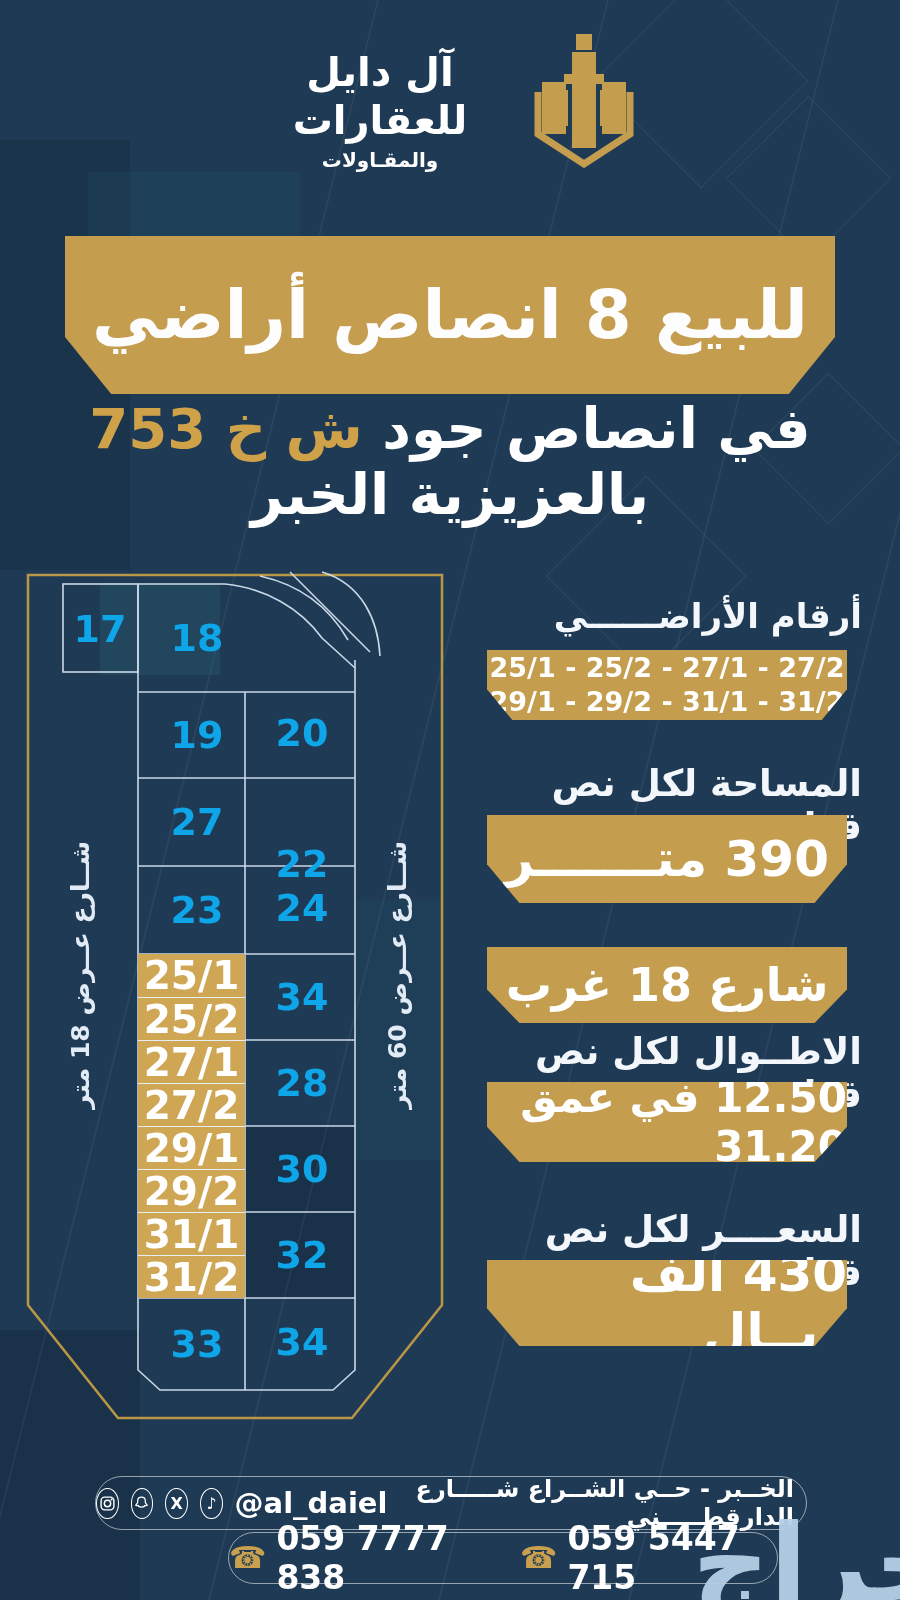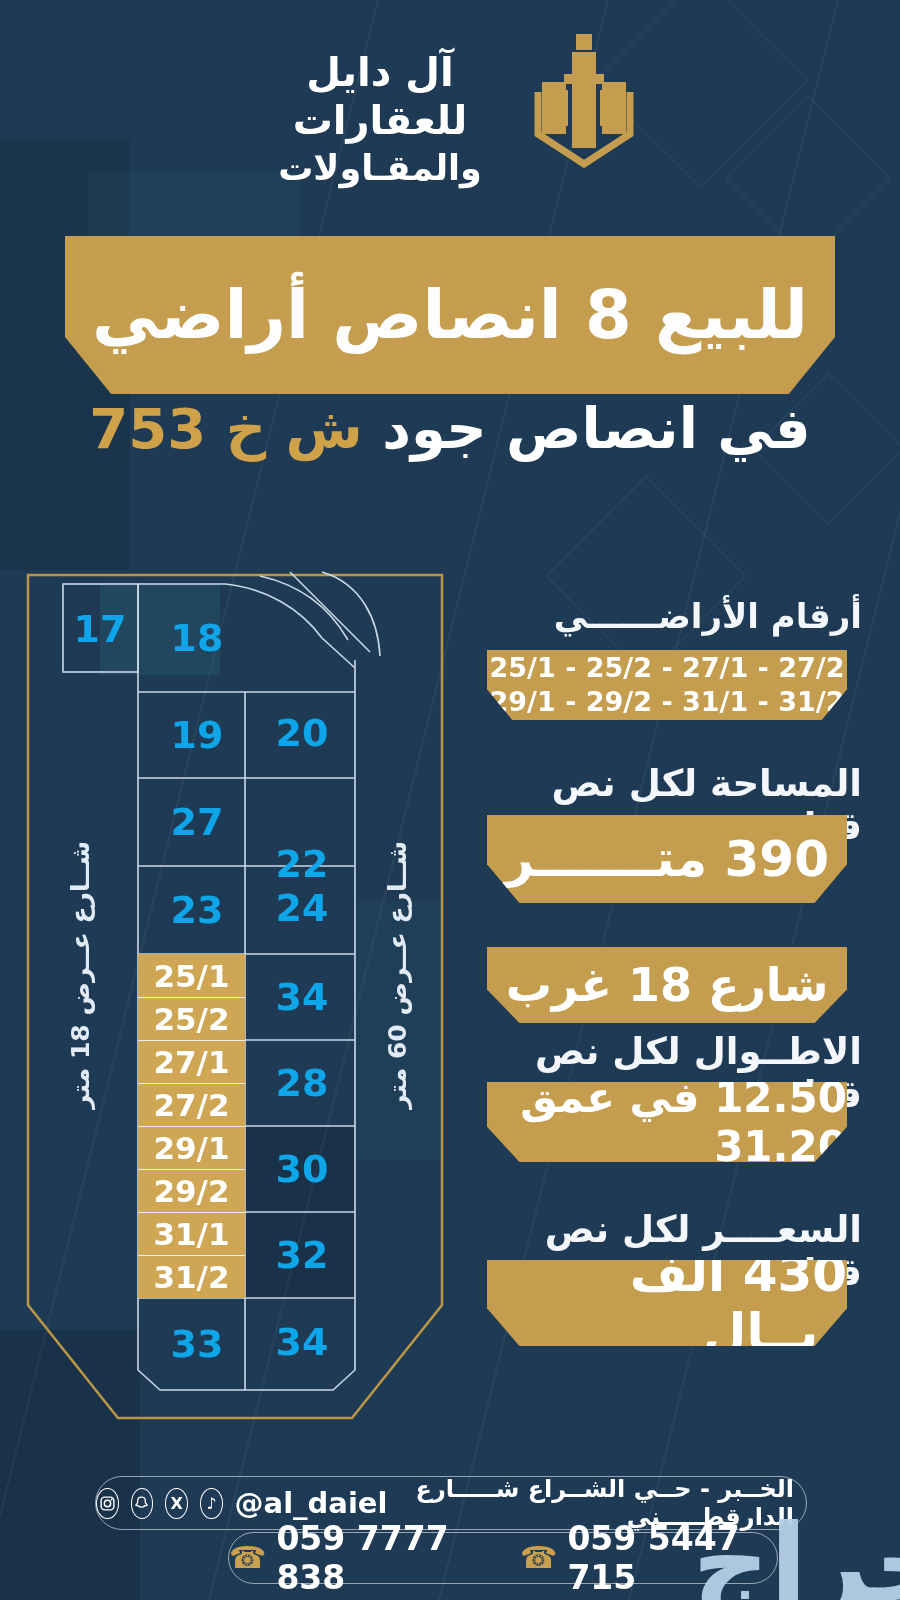--- a/index.html
+++ b/index.html
@@ -5,33 +5,33 @@
   html,body{margin:0;padding:0;background:#0e1d2b;}
   #canvas{position:relative;width:900px;height:1600px;overflow:hidden;
     background:#1e3a54;font-family:"DejaVu Sans",sans-serif;color:#fff;}
   
   .diag{position:absolute;width:2px;height:1900px;background:rgba(255,255,255,0.05);top:-120px;transform:rotate(14deg);}
   .diamond{position:absolute;border:1.5px solid rgba(255,255,255,0.07);transform:rotate(45deg);}
   .patch{position:absolute;}
   
   .brand-text{position:absolute;left:215px;top:48px;width:330px;text-align:center;}
   .brand-l1{font-size:40px;font-weight:bold;line-height:1.2;}
-  .brand-l2{font-size:35px;font-weight:bold;margin-top:4px;letter-spacing:1px;}
+  .brand-l2{font-size:20px;font-weight:bold;margin-top:4px;letter-spacing:1px;}
   
   .banner{position:absolute;left:65px;top:228px;width:770px;height:158px;background:#c49d4e;
     clip-path:polygon(0 0,100% 0,100% 64%,94% 100%,6% 100%,0 64%);
     display:flex;align-items:center;justify-content:center;font-size:67px;font-weight:bold;color:#fdfdfd;margin-top:8px;}
   .subtitle1{position:absolute;left:0;top:396px;width:100%;text-align:center;font-size:56px;font-weight:bold;direction:rtl;}
   .subtitle1 .hl{color:#cfa24a;}
   .subtitle2{position:absolute;left:0;top:462px;width:100%;text-align:center;font-size:56px;font-weight:bold;direction:rtl;}
   
   #mapsvg{position:absolute;left:20px;top:560px;}
   .pl{position:absolute;transform:translate(-50%,-50%);color:#0ea5e9;font-weight:600;font-size:38px;}
   .hcell{position:absolute;left:138px;width:107px;height:43px;background:#cea654;
-    display:flex;align-items:center;justify-content:center;font-size:31px;font-weight:600;color:#fff;
+    display:flex;align-items:center;justify-content:center;font-size:39px;font-weight:600;color:#fff;
     border-top:1px solid #e6edf5;box-sizing:border-box;}
   .vstreet{position:absolute;transform:translate(-50%,-50%) rotate(-90deg);white-space:nowrap;
     color:#e2ebf5;font-size:25px;font-weight:bold;direction:rtl;}
   
   .sec-label{position:absolute;left:472px;width:390px;text-align:right;color:#f3f7fb;font-weight:bold;direction:rtl;}
   .gold-box{position:absolute;left:487px;width:360px;background:#c49d4e;color:#fff;font-weight:bold;
     display:flex;flex-direction:column;align-items:center;justify-content:center;direction:rtl;
     clip-path:polygon(0 0,100% 0,100% 56%,91% 100%,9% 100%,0 56%);}
   
   .pill{position:absolute;border:1.5px solid rgba(255,255,255,0.55);border-radius:28px;
@@ -77,20 +77,21 @@
       <rect x="36" y="44" width="40" height="10"></rect>
     </g>
     <path d="M10 62 L10 104 L56 134 L102 104 L102 62" fill="none" stroke="#c49d4e" stroke-width="7"></path>
   </svg>
 
   <div class="banner">
     <span>للبيع 8 انصاص أراضي</span>
   </div>
 
   <div class="subtitle1"><span>في انصاص جود </span><span class="hl">ش خ 753</span></div>
+  <div class="subtitle2">بالعزيزية الخبر</div>
 
   <svg id="mapsvg" width="430" height="880" viewBox="0 0 430 880">
 
     <polygon points="8,15 422,15 422,745 332,858 98,858 8,745" fill="none" stroke="#b99746" stroke-width="2.5"></polygon>
     <g stroke="#d3e1ef" stroke-width="1.6" fill="none" opacity="0.95">
 
       <rect x="43" y="24" width="75" height="88"></rect>
 
       <path d="M118 24 V810 L140 830 H313 L335 810 V100"></path>
       <path d="M225 132 V830"></path>

